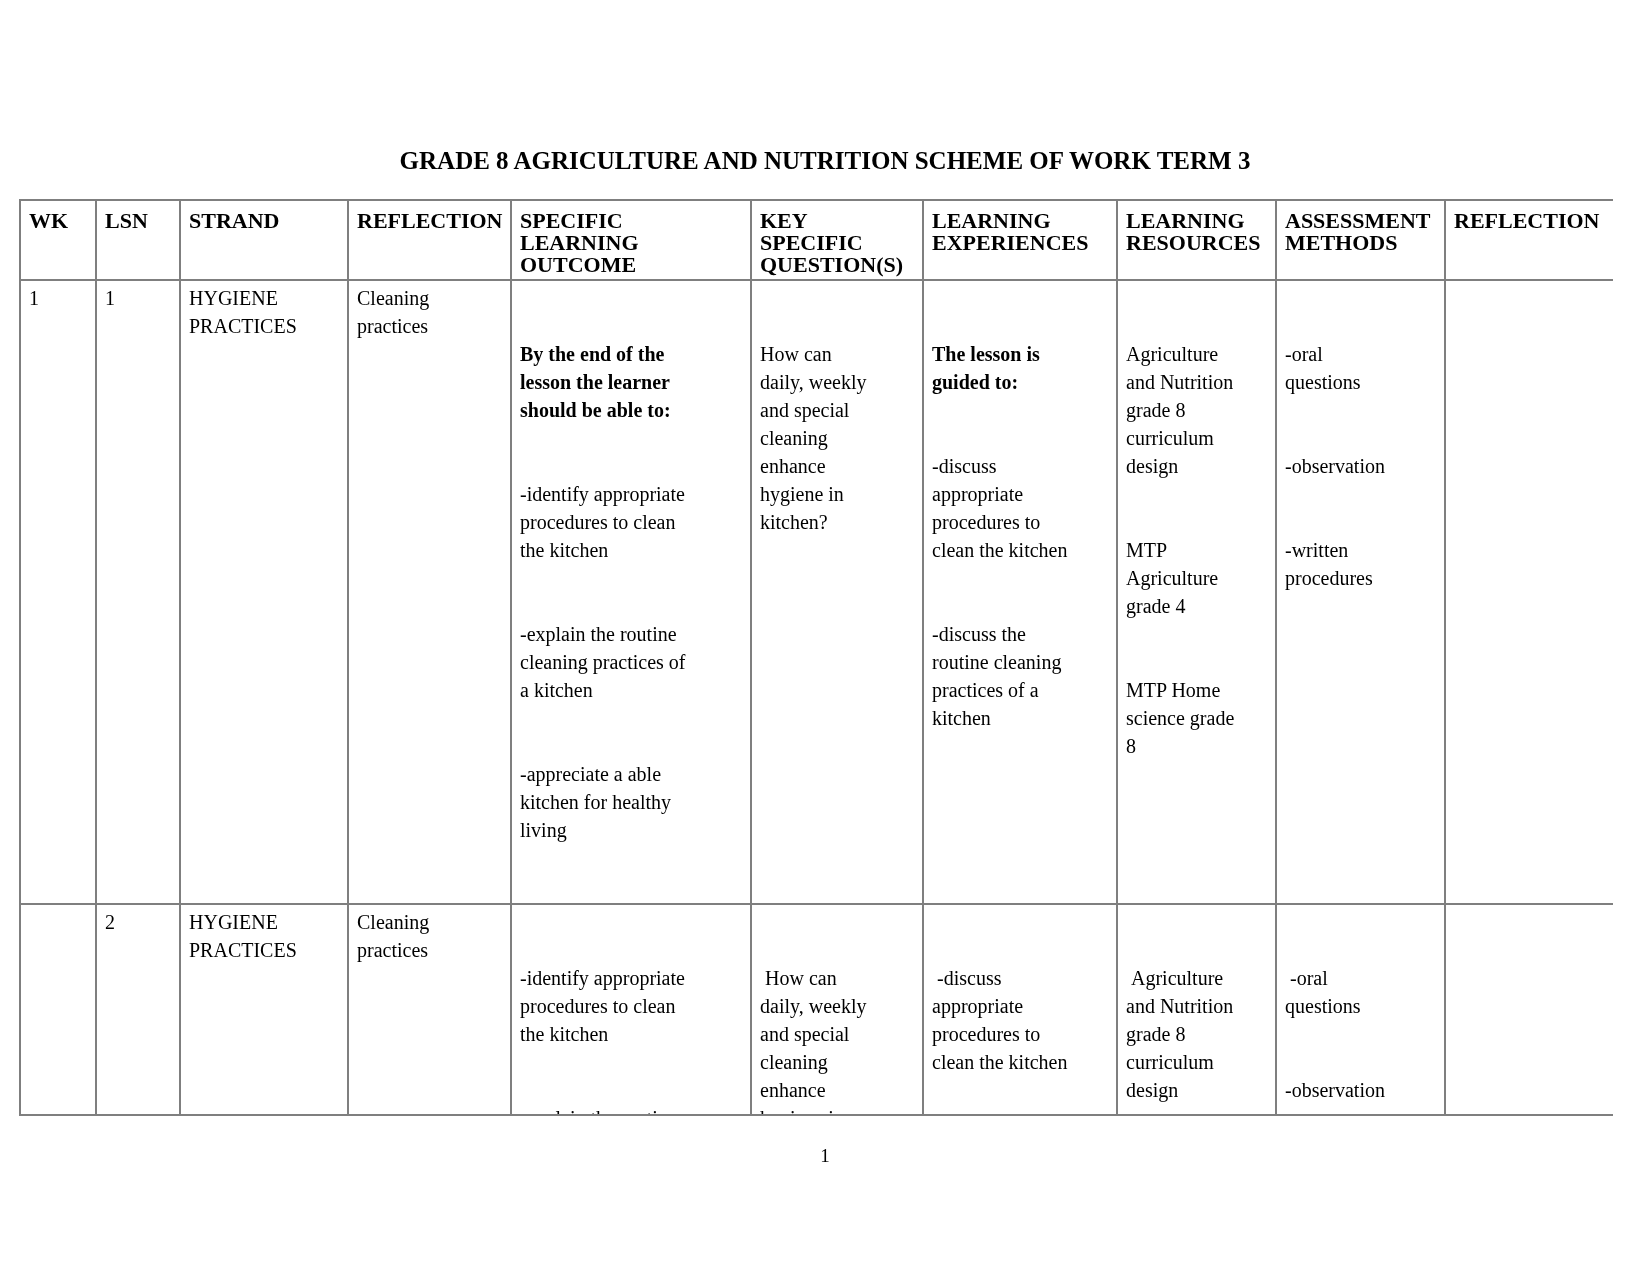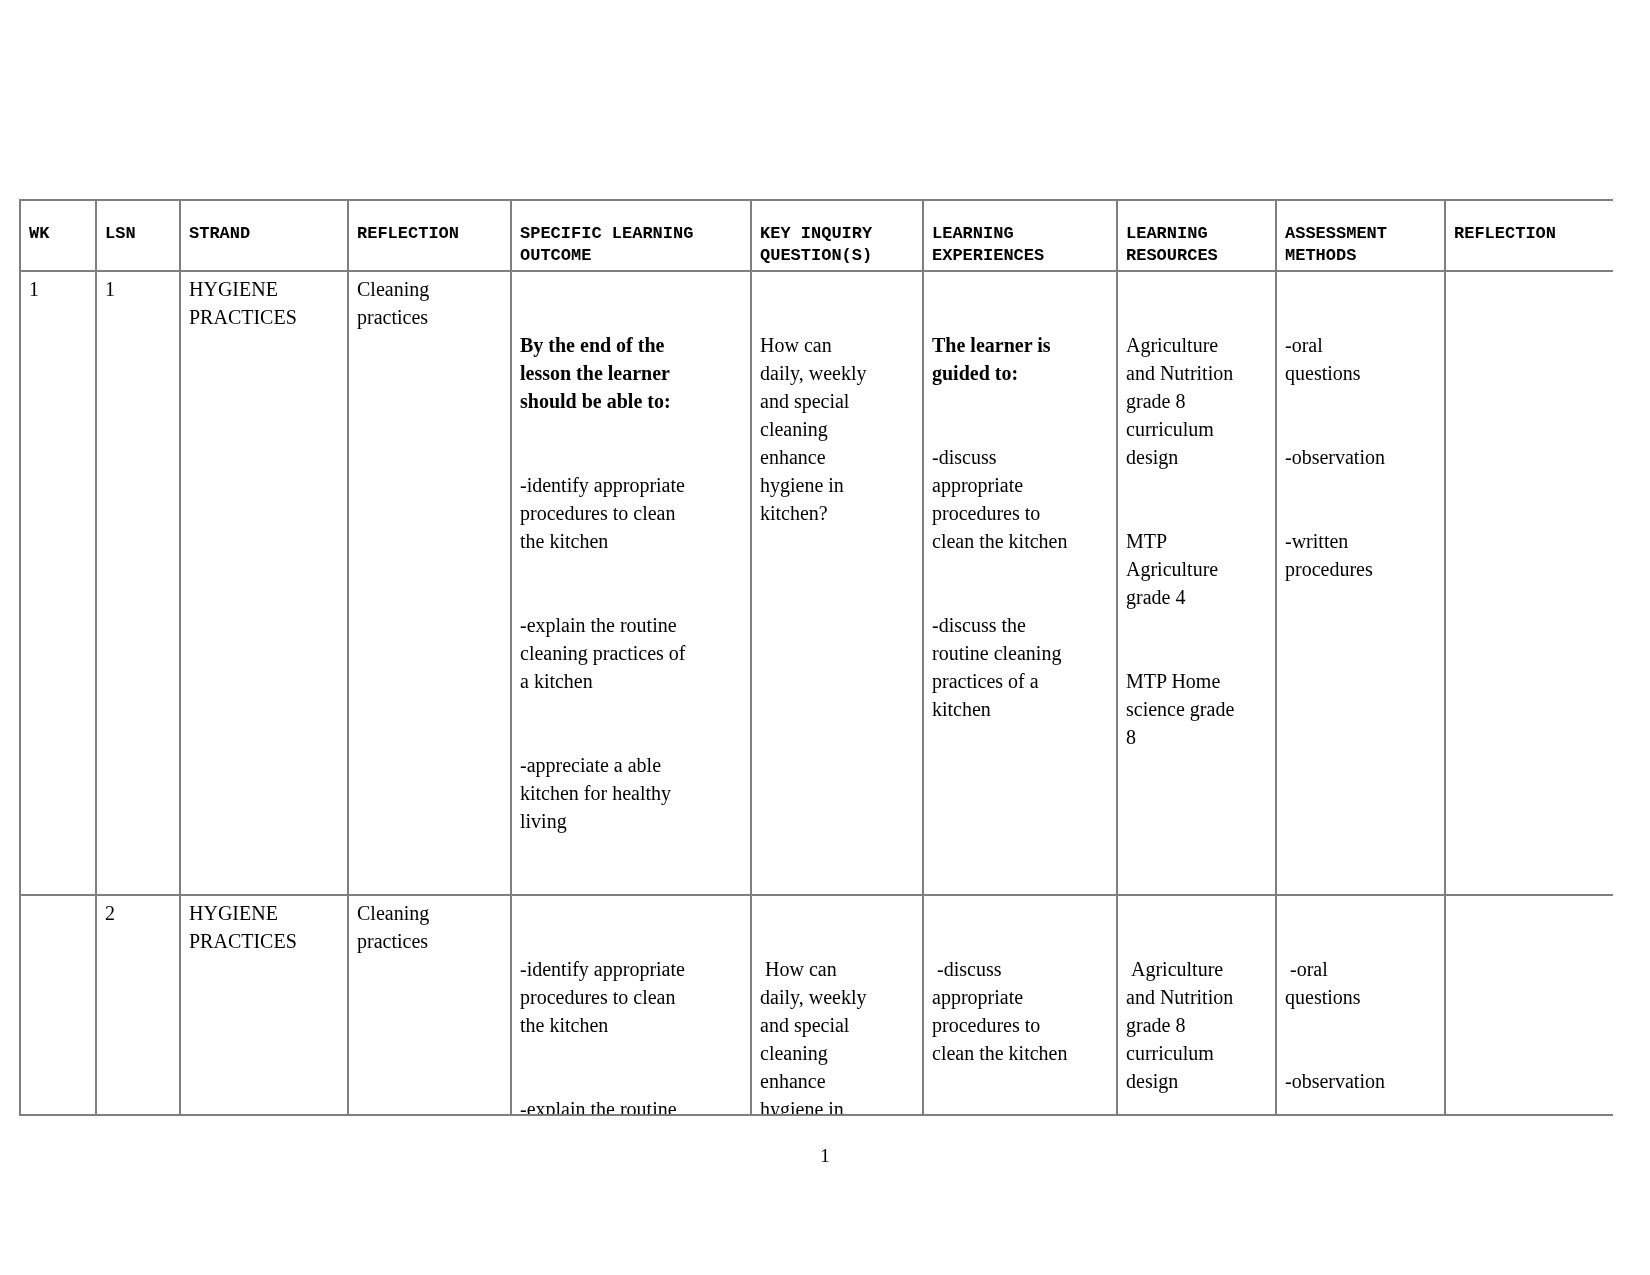--- a/index.html
+++ b/index.html
@@ -13,37 +13,38 @@
   }
   .twrap{
     position:absolute;left:19px;top:199px;width:1594px;height:915px;
     overflow:hidden;border-bottom:2px solid #7f7f7f;
   }
   table.sow{border-collapse:collapse;table-layout:fixed;width:1594px;}
   .sow th,.sow td{
     border:2px solid #7f7f7f;vertical-align:top;text-align:left;
     padding:3px 7px 3px 8px;white-space:pre-wrap;word-wrap:break-word;
   }
-  .sow th{font-size:17px;line-height:22px;padding-top:22px;font-weight:bold;font-family:Liberation Mono, monospace;}
+  .sow th{font-size:22px;line-height:22px;padding-top:9px;font-weight:bold;}
   .sow td{font-size:20px;line-height:28px;}
   .p{margin:0;white-space:pre-wrap;}
   .b{font-weight:bold;}
   tr.r-h{height:48px;}
   tr.r-1{height:359px;}
   tr.r-2{height:310px;}
   .pagenum{
     position:absolute;top:1144px;left:0;width:1650px;text-align:center;
     font-size:19px;line-height:24px;
   }
 </style>
 </head>
 <body>
 
 <div class="page">
 
+  <div class="title">GRADE 8 AGRICULTURE AND NUTRITION SCHEME OF WORK TERM 3</div>
 
   <div class="twrap">
     <table class="sow">
       <colgroup>
         <col style="width:76px">
           <col style="width:84px">
           <col style="width:168px">
         <col style="width:163px">
           <col style="width:240px">
           <col style="width:172px">
@@ -54,21 +55,21 @@
       </colgroup>
 
       <tbody>
           <tr class="r-h">
         <th>WK</th>
         <th>LSN</th>
         <th>STRAND</th>
         <th>REFLECTION</th>
         <th>SPECIFIC LEARNING
 OUTCOME</th>
-        <th>KEY INQUIRY
+        <th>KEY SPECIFIC
 QUESTION(S)</th>
         <th>LEARNING
 EXPERIENCES</th>
         <th>LEARNING
 RESOURCES</th>
         <th>ASSESSMENT
 METHODS</th>
         <th>REFLECTION</th>
       </tr>
 
@@ -96,21 +97,21 @@
         <td>
           <div class="p">How can
 daily, weekly
 and special
 cleaning
 enhance
 hygiene in
 kitchen?</div>
         </td>
         <td>
-          <div class="p b">The learner is
+          <div class="p b">The lesson is
 guided to:</div>
           <div class="p">-discuss
 appropriate
 procedures to
 clean the kitchen</div>
           <div class="p">-discuss the
 routine cleaning
 practices of a
 kitchen</div>
         </td>

